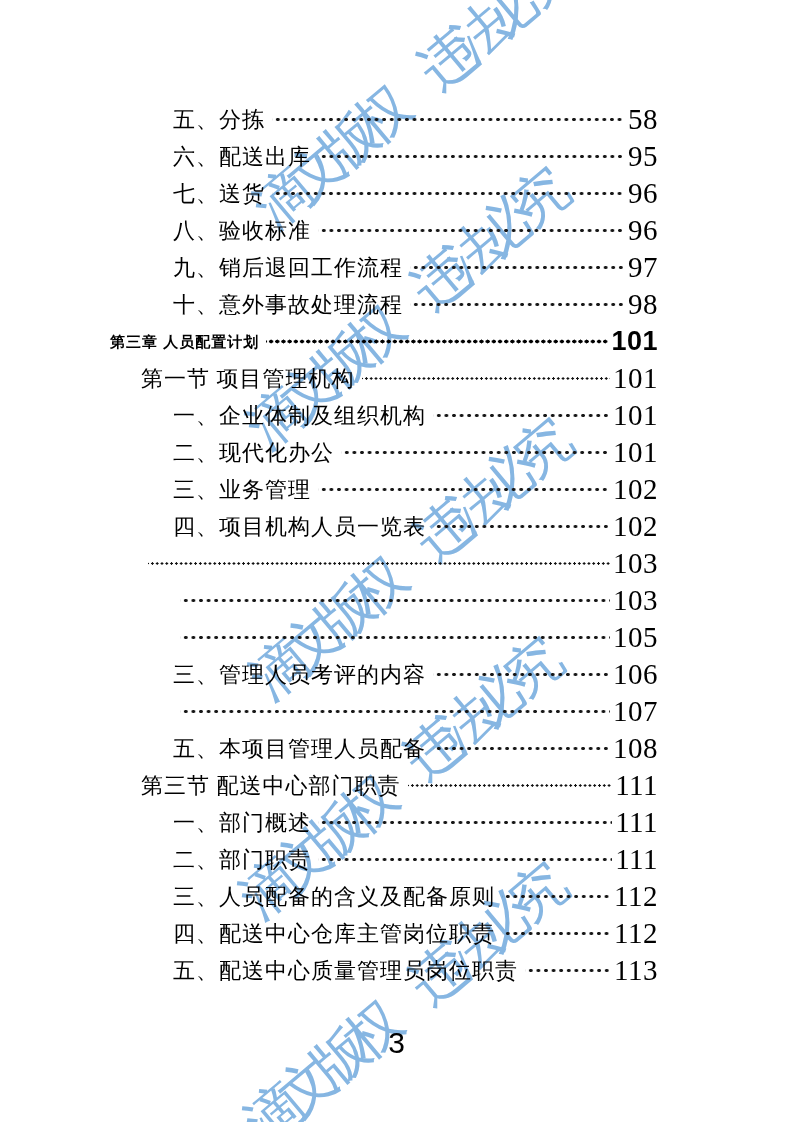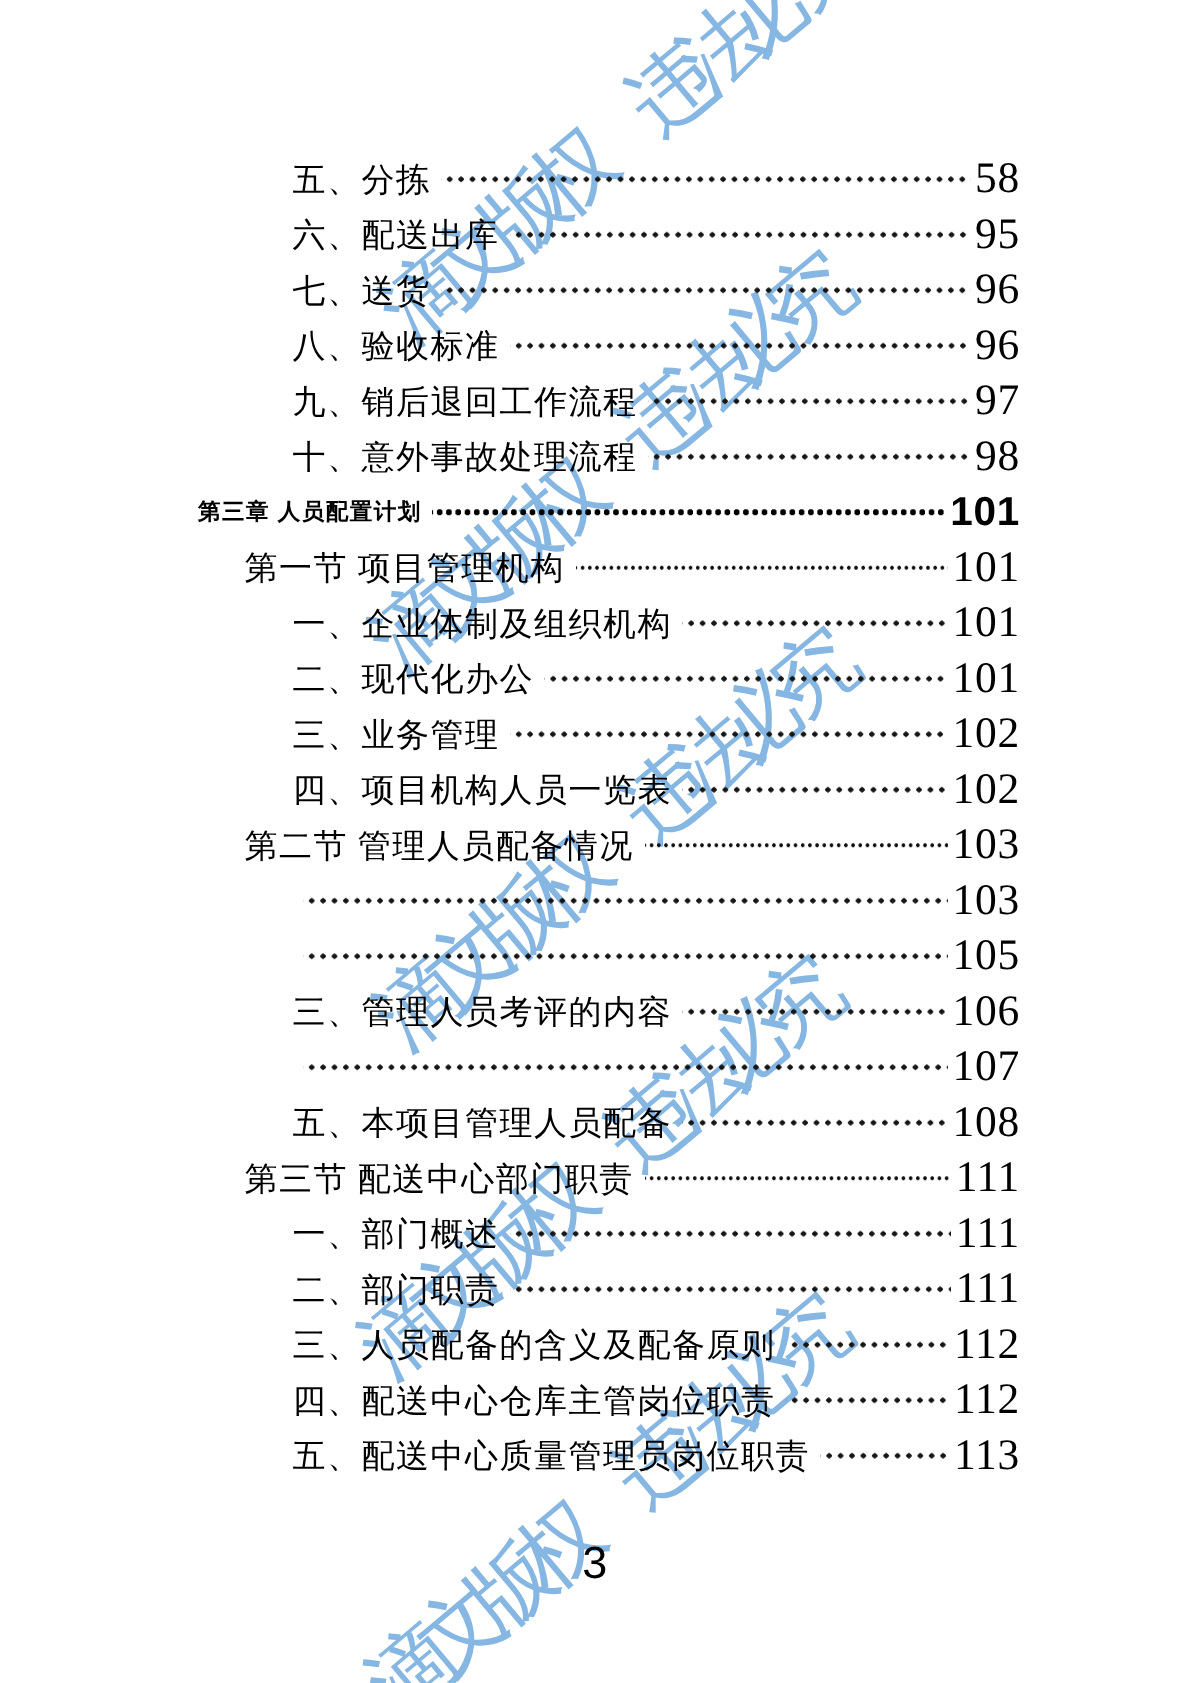--- a/index.html
+++ b/index.html
@@ -10,21 +10,21 @@
   
   .watermark-layer{position:absolute;inset:0;z-index:1;pointer-events:none}
   .watermark{
     position:absolute;white-space:nowrap;
     font-family:"Liberation Sans","DejaVu Sans",sans-serif;
     font-size:56px;letter-spacing:-13px;height:62px;line-height:62px;
     transform:rotate(-40deg);transform-origin:0 50%;
     opacity:.92;font-weight:400;
   }
   
-  .toc{position:absolute;left:132px;top:101px;width:548px;z-index:2}
+  .toc{position:absolute;left:110px;top:101px;width:548px;z-index:2}
   .toc-row{display:flex;align-items:center;height:37px}
   .toc-row .label{white-space:pre;font-size:22px;letter-spacing:1px;line-height:37px}
   .toc-row .leader{flex:1;align-self:stretch;margin:0 3px 0 7px;background-repeat:repeat-x}
   .toc-row .pagenum{font-size:29px;line-height:37px;white-space:pre;letter-spacing:.5px}
 
   .level-item{padding-left:63px}
   .level-section{padding-left:31px}
   .level-chapter{padding-left:0}
 
   .level-item .leader{
@@ -118,21 +118,20 @@
       <span class="label">三、业务管理</span>
       <span class="leader"></span>
       <span class="pagenum">102</span>
     </div>
     <div class="toc-row level-item">
       <span class="label">四、项目机构人员一览表</span>
       <span class="leader"></span>
       <span class="pagenum">102</span>
     </div>
     <div class="toc-row level-section">
-      <span class="label">第二节 管理人员配备情况</span>
       <span class="leader"></span>
       <span class="pagenum">103</span>
     </div>
     <div class="toc-row level-item">
       <span class="leader"></span>
       <span class="pagenum">103</span>
     </div>
     <div class="toc-row level-item">
       <span class="leader"></span>
       <span class="pagenum">105</span>

